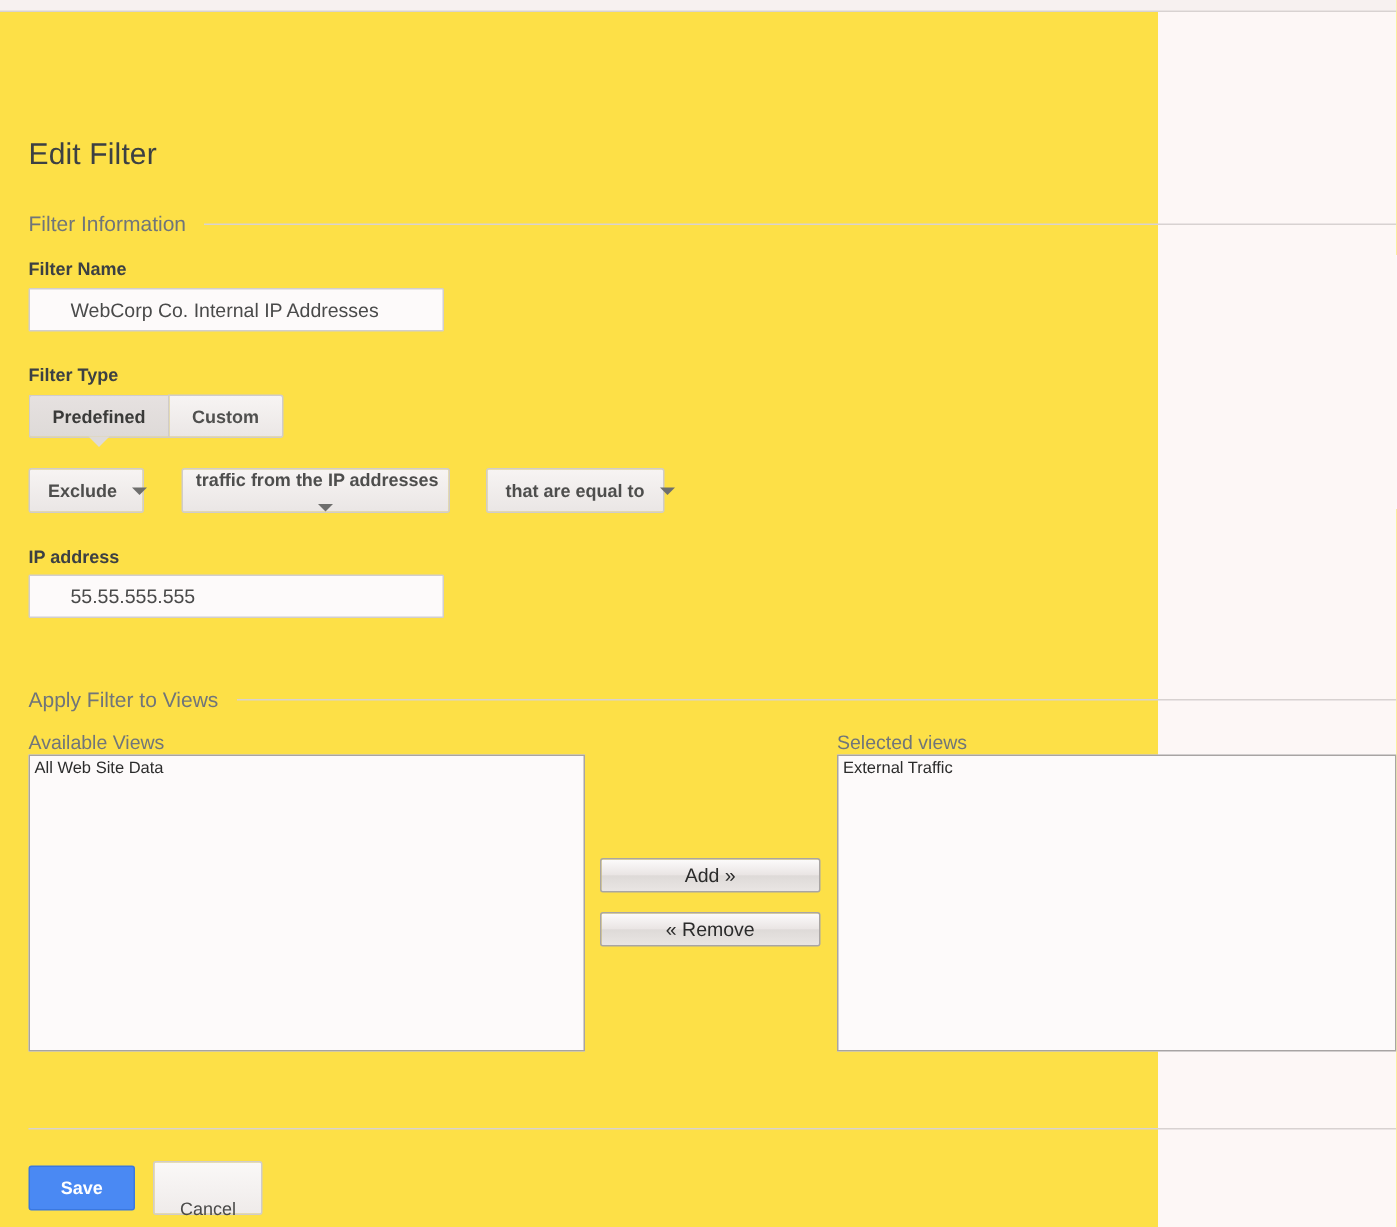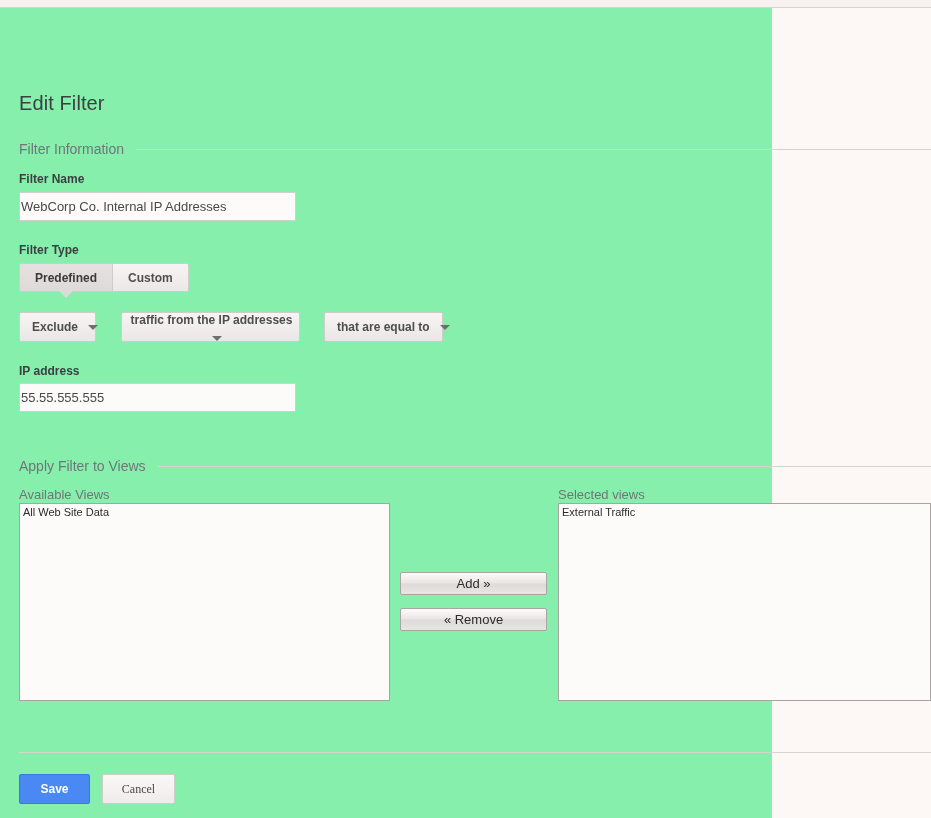--- a/index.html
+++ b/index.html
@@ -32,21 +32,21 @@
     width: 931px;
     height: 1px;
     background: #d8d2d1;
   }
 
   .page {
     position: absolute;
     top: 8px; left: 0;
     width: 772px;
     height: 810px;
-    background: #86efac;
+    background: #fde047;
   }
 
   
   .page-title {
     font-size: 20px;
     font-weight: 400;
     color: #3c4043;
     letter-spacing: 0.1px;
     margin: 0;
     position: absolute;
@@ -94,21 +94,21 @@
     position: absolute;
     left: 19px;
     width: 277px;
     height: 29px;
     border: 1px solid #d2cecd;
     background: #fdfafa;
     border-radius: 1px;
     font-family: "Liberation Sans", sans-serif;
     font-size: 13px;
     color: #4a4a4a;
-    padding: 0 1px;
+    padding: 0 27px;
     outline: none;
   }
   #in-filter-name { top: 184px; }
   #in-ip-address { top: 375px; }
 
   
   .type-tabs {
     position: absolute;
     left: 19px;
     top: 255px;
@@ -278,25 +278,25 @@
     padding: 0;
   }
   .btn-cancel {
     width: 73px;
     height: 30px;
     background: linear-gradient(to bottom, #faf8f7 0%, #efebea 100%);
     border: 1px solid #d0cccb;
     border-radius: 2px;
     color: #4a4a49;
     font-size: 12px;
-    font-family: Liberation Serif, serif;
+    font-family: Liberation Sans, sans-serif;
     cursor: pointer;
     line-height: 28px;
     text-align: center;
-    padding: 0;
+    padding: 17px;
   }
 </style>
 </head>
 <body>
 
 <div class="top-strip"></div>
 <div class="top-rule"></div>
 
 <div class="page">
 

